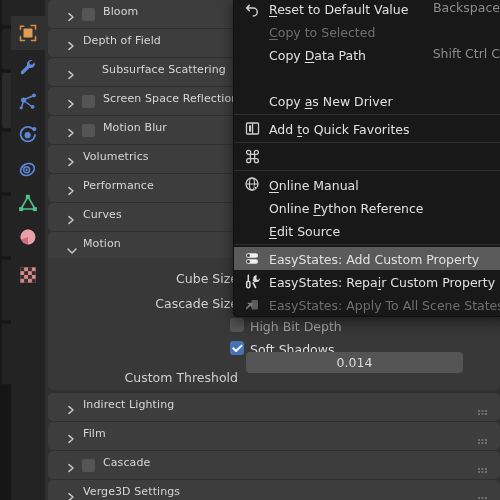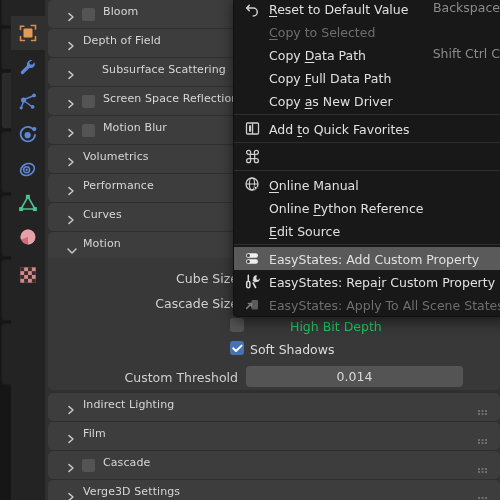--- a/index.html
+++ b/index.html
@@ -212,31 +212,31 @@
       <span class="lbl" style="left:35px;">Motion</span>
     </div>
     <div class="panelbody" style="top:258px;height:132px;">
       <span class="rowlabel" style="left:0;width:190px;top:13px;">Cube Size</span>
       <div class="field" style="left:198px;width:230px;top:10px;"></div>
 
       <span class="rowlabel" style="left:0;width:190px;top:38px;">Cascade Size</span>
       <div class="field" style="left:198px;width:230px;top:35px;"></div>
 
       <div class="chk" style="left:182px;top:60px;background:#545454;"></div>
-      <span class="chktext" style="left:202px;top:61px;color:#22c55e;margin-left:40px;">High Bit Depth</span>
+      <span class="chktext" style="left:202px;top:61px;color:#a3a3a3;">High Bit Depth</span>
 
       <div class="chk" style="left:182px;top:83px;">
         <svg width="11" height="9" viewBox="0 0 11 9">
             <path d="M1.2 4.3 4 7 9.6 1.6" stroke="#fff" stroke-width="1.9" fill="none" stroke-linecap="round" stroke-linejoin="round"></path>
           </svg>
       </div>
       <span class="chktext" style="left:202px;top:84px;">Soft Shadows</span>
 
       <span class="rowlabel" style="left:0;width:190px;top:112px;">Custom Threshold</span>
-      <div class="field" style="left:198px;width:217px;top:108px;">
+      <div class="field" style="left:198px;width:217px;top:94px;">
         <span class="fv">0.014</span>
       </div>
     </div>
 
     <div class="panel" style="top:393px;">
       <span class="tri"><svg width="10" height="12" viewBox="0 0 10 12">
             <path d="M3 2.6 7 6l-4 3.4" stroke="#c6c6c6" stroke-width="1.5" fill="none" stroke-linecap="round" stroke-linejoin="round"></path>
           </svg></span>
       <span class="lbl" style="left:35px;">Indirect Lighting</span>
       <span class="grip"><svg width="11" height="8" viewBox="0 0 11 8">
@@ -316,21 +316,20 @@
     <div class="mi dim">
       <span class="mlbl"><u>C</u>opy to Selected</span>
     </div>
 
     <div class="mi">
       <span class="mlbl">Copy <u>D</u>ata Path</span>
       <span class="mkey">Shift Ctrl C</span>
     </div>
 
     <div class="mi">
-      <span class="mlbl">Copy <u>F</u>ull Data Path</span>
     </div>
 
     <div class="mi">
       <span class="mlbl">Copy <u>a</u>s New Driver</span>
     </div>
 
     <div class="msep"></div>
 
     <div class="mi">
       <span class="mico">

